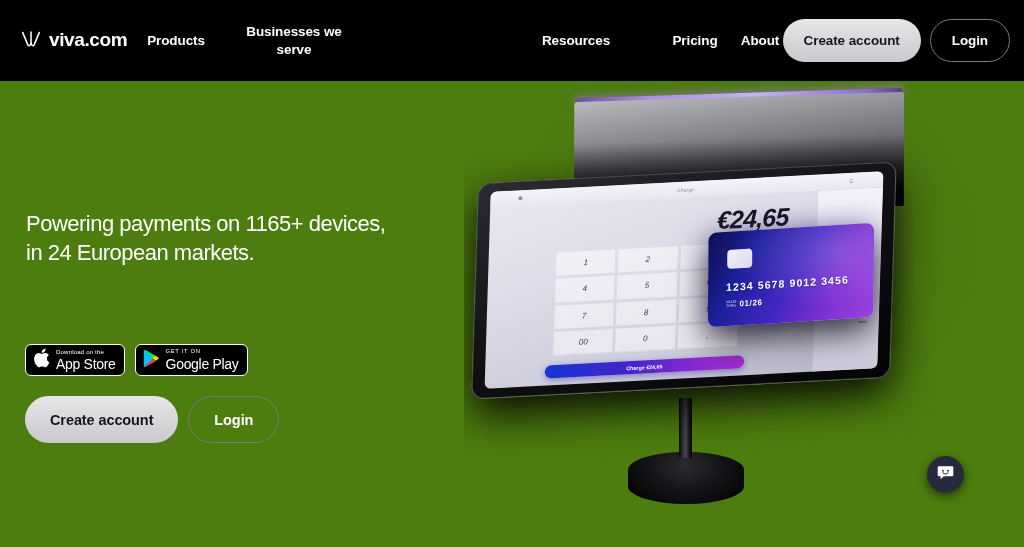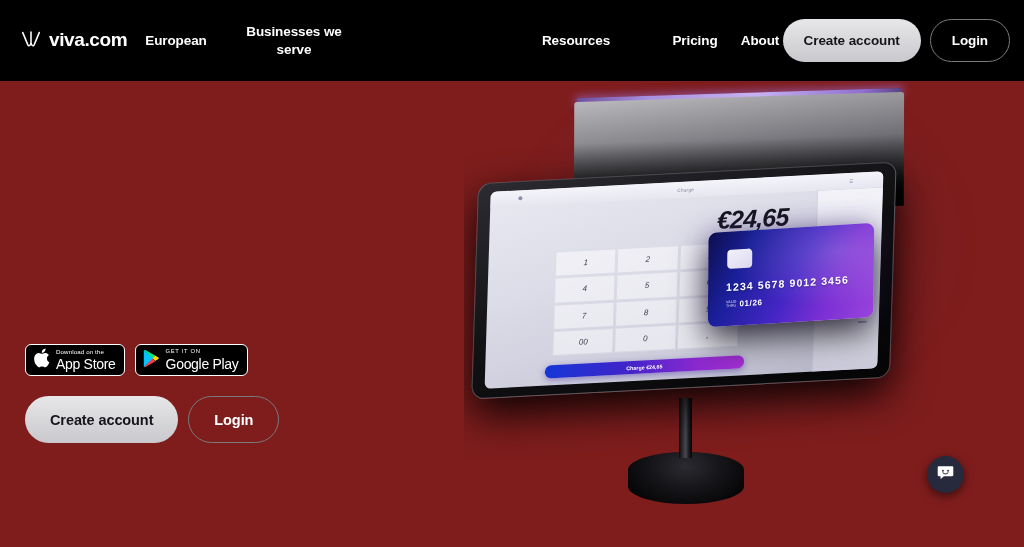--- a/index.html
+++ b/index.html
@@ -10,21 +10,21 @@
     overflow: hidden;
     background: #000000;
     font-family: "Liberation Sans", sans-serif;
     -webkit-font-smoothing: antialiased;
   }
 
   .page {
     position: relative;
     width: 1024px;
     height: 547px;
-    background: #7f1d1d;
+    background: #4d7c0f;
     overflow: hidden;
   }
 
   
   .navbar {
     position: absolute;
     top: 0; left: 0;
     width: 1024px;
     height: 81px;
     display: flex;
@@ -469,21 +469,21 @@
         <svg width="22" height="22" viewBox="0 0 24 24" fill="none" xmlns="http://www.w3.org/2000/svg">
           <path d="M3 5 L8.6 18.4 Q9.4 20.2 11 18.5 L12 17.3" stroke="#fff" stroke-width="1.7" stroke-linecap="round" fill="none"></path>
           <path d="M21 5 L15.4 18.4 Q14.6 20.2 13 18.5 L12 17.3" stroke="#fff" stroke-width="1.7" stroke-linecap="round" fill="none"></path>
           <path d="M12 4.4 L12 17.3" stroke="#fff" stroke-width="1.7" stroke-linecap="round"></path>
         </svg>
       </span>
       <span class="logo-text">viva.com</span>
     </div>
 
     <div class="nav-links">
-      <div class="nav-item" style="left:0px; width:80px;">European</div>
+      <div class="nav-item" style="left:0px; width:80px;">Products</div>
       <div class="nav-item" style="left:94px; width:128px;">Businesses we
 serve</div>
       <div class="nav-item" style="left:392px; width:96px;">Resources</div>
       <div class="nav-item" style="left:520px; width:78px;">Pricing</div>
       <div class="nav-item" style="left:588px; width:72px;">About</div>
     </div>
 
     <div class="nav-actions">
       <button class="btn btn-light">Create account</button>
       <button class="btn btn-outline">Login</button>
@@ -546,20 +546,22 @@
     <div class="card-chip"></div>
     <div class="card-number">1234  5678  9012  3456</div>
     <div class="card-exp-wrap">
       <span class="card-exp-label">VALID
 THRU</span>
       <span class="card-exp">01/26</span>
     </div>
   </div>
 
   <div class="hero-copy">
+    <p class="hero-sub">Powering payments on 1165+ devices,
+in 24 European markets.</p>
   </div>
 
   <div class="store-badges">
 
     <div class="badge">
       <span class="badge-ico">
         <svg width="17" height="20" viewBox="0 0 17 20" xmlns="http://www.w3.org/2000/svg">
           <path d="M13.9 10.5c0-2.4 1.9-3.5 2-3.6-1.1-1.6-2.8-1.8-3.4-1.9-1.5-.15-2.9.85-3.6.85-.75 0-1.9-.83-3.1-.8-1.6.02-3.05.92-3.87 2.34-1.65 2.87-.42 7.12 1.19 9.45.78 1.14 1.72 2.42 2.95 2.37 1.18-.05 1.63-.77 3.06-.77 1.42 0 1.83.77 3.07.74 1.27-.02 2.07-1.16 2.85-2.3.89-1.32 1.26-2.6 1.28-2.67-.03-.01-2.45-.94-2.48-3.72z" fill="#fff"></path>
           <path d="M11.6 3.4c.65-.79 1.09-1.88.97-2.97-.94.04-2.07.62-2.74 1.41-.6.7-1.13 1.82-.99 2.89 1.05.08 2.11-.53 2.76-1.33z" fill="#fff"></path>
         </svg>

